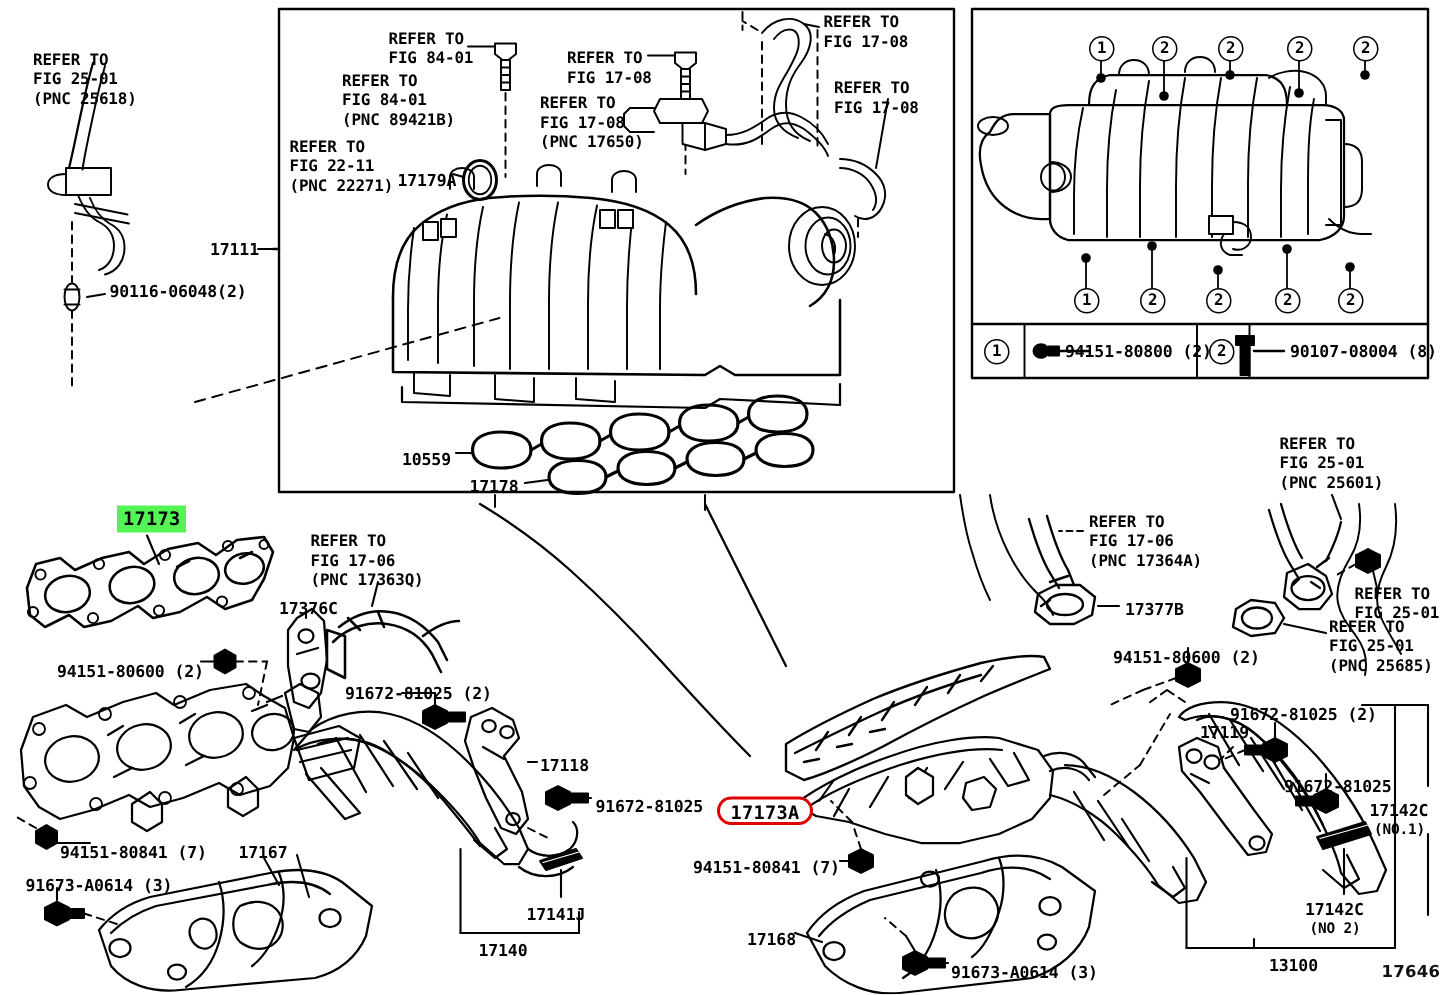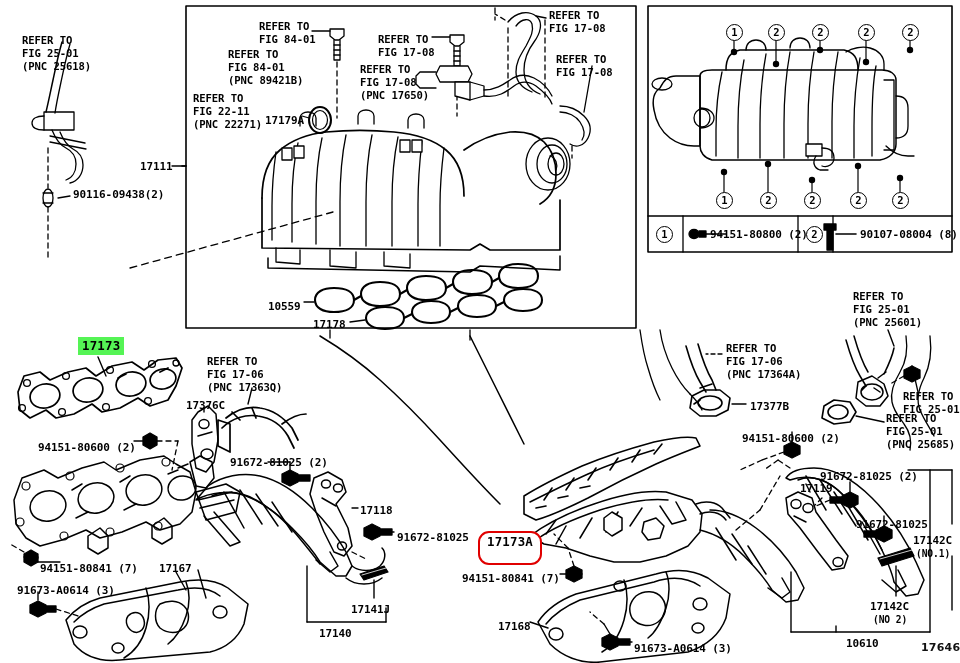--- a/index.html
+++ b/index.html
@@ -54,21 +54,21 @@
   .hl-red {
     position: absolute;
     border: 2.6px solid #e00000;
     border-radius: 11px;
     background: #fff;
     color: #000;
     font-family: "DejaVu Sans Mono", "Liberation Mono", monospace;
     font-weight: bold;
     font-size: 12.4px;
     letter-spacing: 0.2px;
-    padding: 2px 7px 15px 7px;
+    padding: 2px 7px 0 7px;
     line-height: 13px;
   }
 
   
   .cnum {
     position: absolute;
     width: 17px; height: 17px;
     border: 1.6px solid #000;
     border-radius: 50%;
     background: #fff;
@@ -570,21 +570,21 @@
       <line x1="736" y1="530" x2="760" y2="510" stroke-dasharray="5 4"></line>
       <line x1="760" y1="510" x2="780" y2="476" stroke-dasharray="5 4"></line>
 
     </g>
   </svg>
 
   <div id="labels">
       <div class="lbl ref" style="left: 22px; top: 34px;">REFER TO
 FIG 25-01
 (PNC 25618)</div>
-      <div class="lbl" style="left: 73px; top: 188px;">90116-09438(2)</div>
+      <div class="lbl" style="left: 73px; top: 188px;">90116-06048(2)</div>
       <div class="lbl" style="left: 140px; top: 160px;">17111</div>
       <div class="lbl ref" style="left: 193px; top: 92px;">REFER TO
 FIG 22-11
 (PNC 22271)</div>
       <div class="lbl" style="left: 265px; top: 114px;">17179A</div>
       <div class="lbl ref" style="left: 228px; top: 48px;">REFER TO
 FIG 84-01
 (PNC 89421B)</div>
       <div class="lbl ref" style="left: 259px; top: 20px;">REFER TO
 FIG 84-01</div>
@@ -628,21 +628,21 @@
       <div class="lbl" style="left: 820px; top: 470px;">91672-81025 (2)</div>
       <div class="lbl" style="left: 800px; top: 482px;">17119</div>
       <div class="lbl" style="left: 856px; top: 518px;">91672-81025</div>
       <div class="lbl" style="left: 913px; top: 534px;">17142C</div>
       <div class="lbl small" style="left: 916px; top: 547px;">(NO.1)</div>
       <div class="lbl" style="left: 870px; top: 600px;">17142C</div>
       <div class="lbl small" style="left: 873px; top: 613px;">(NO 2)</div>
       <div class="lbl" style="left: 462px; top: 572px;">94151-80841 (7)</div>
       <div class="lbl" style="left: 498px; top: 620px; text-align: center;">17168</div>
       <div class="lbl" style="left: 634px; top: 642px;">91673-A0614 (3)</div>
-      <div class="lbl" style="left: 846px; top: 637px;">10610</div>
+      <div class="lbl" style="left: 846px; top: 637px;">13100</div>
     </div>
 
   <div class="hl-green" style="left:78px; top:337px;">17173</div>
 
   <div class="hl-red" style="left:478px; top:531px;">17173A</div>
 
   <div id="legend-markers">
       <div class="cnum" style="left: 726px; top: 24px;">1</div>
       <div class="cnum" style="left: 768px; top: 24px;">2</div>
       <div class="cnum" style="left: 812px; top: 24px;">2</div>

